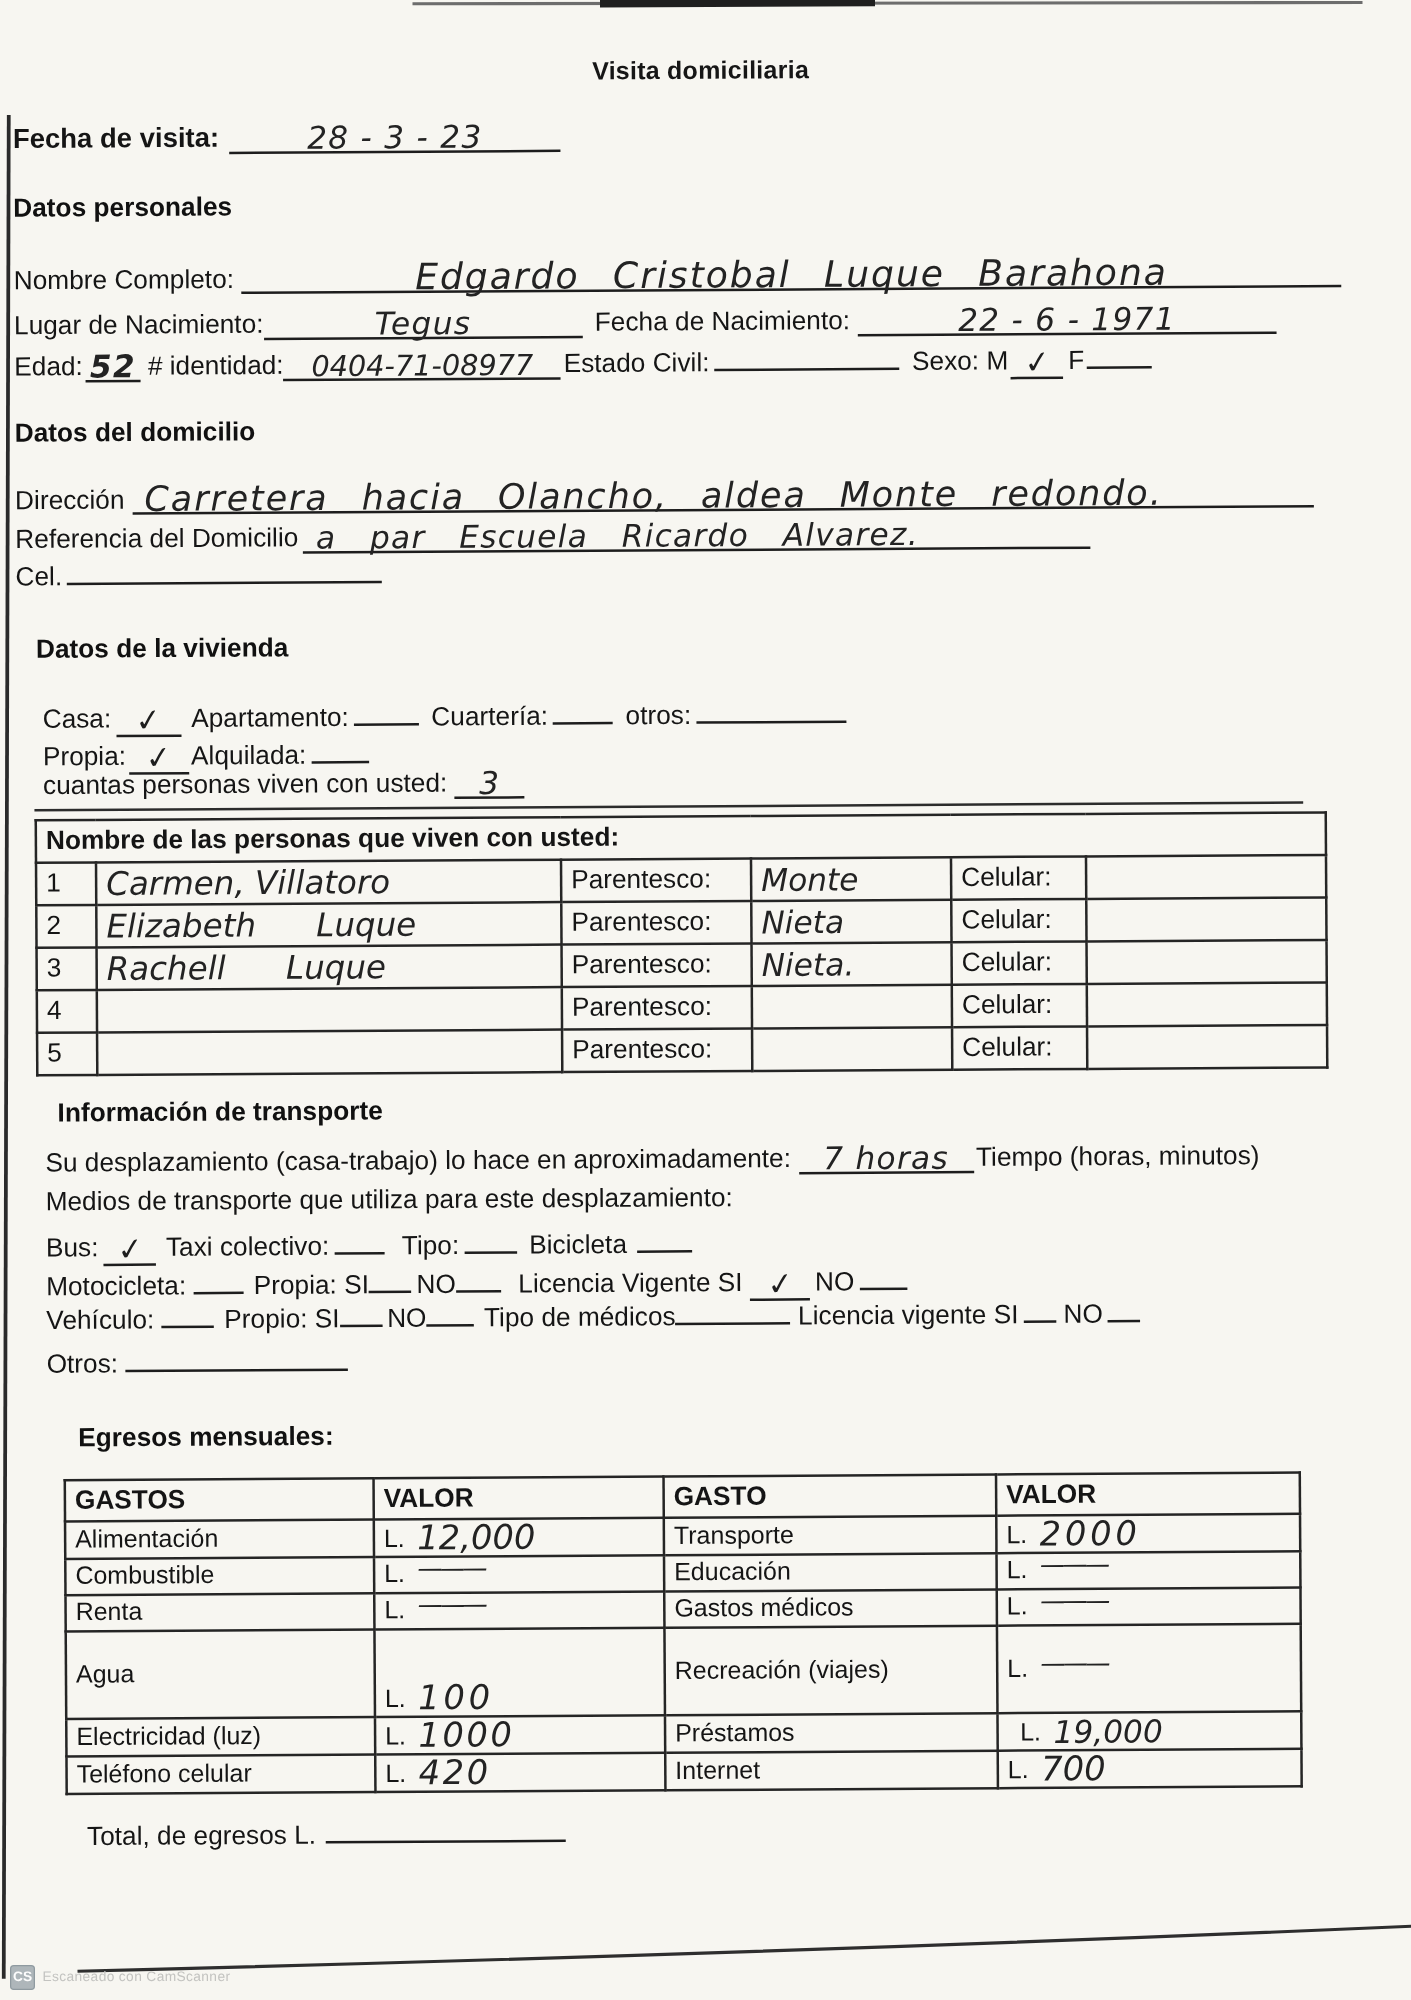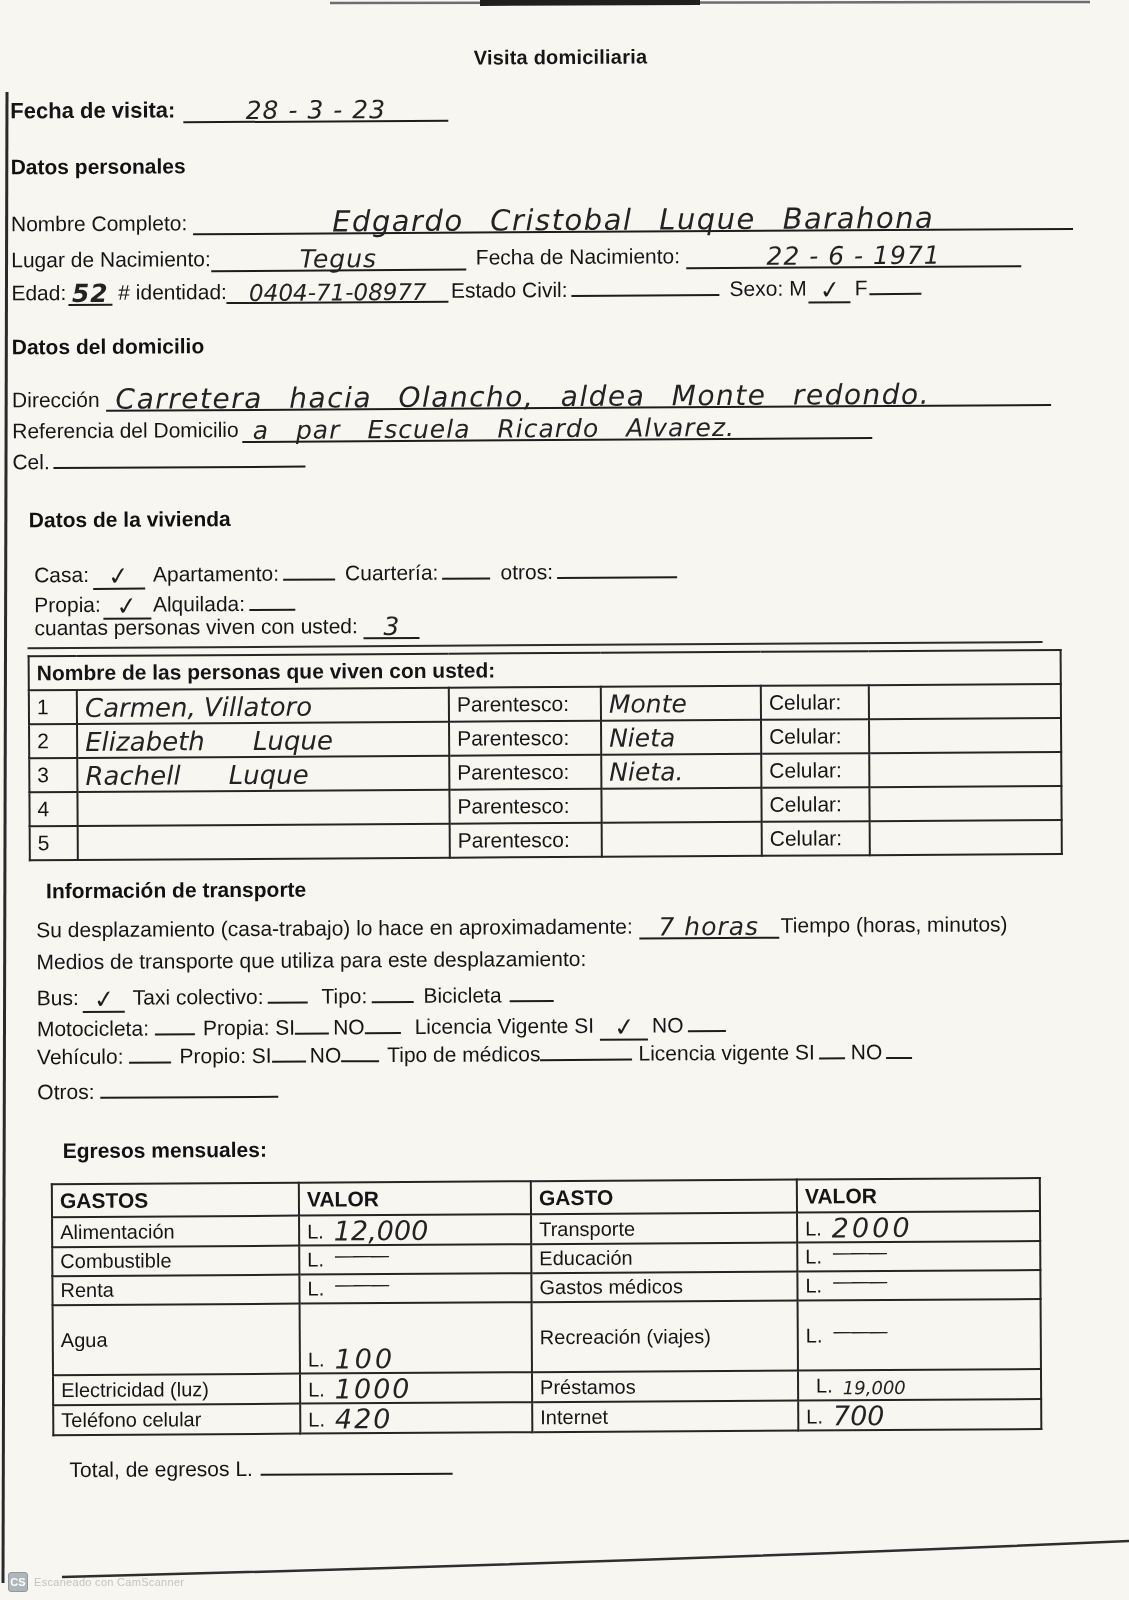--- a/index.html
+++ b/index.html
@@ -369,21 +369,21 @@
               <span class="money">
                 <span>L.</span>
                 <span class="hw" style="font-size:27px;letter-spacing:2px;">1000</span>
               </span>
             </td>
         <td>Préstamos</td>
         <td>
               <span class="money">
                 <span class="hw" style="font-size:12px;visibility:hidden"></span>
                 <span>L.</span>
-                <span class="hw" style="font-size:18px;">19,000</span>
+                <span class="hw" style="font-size:25px;">19,000</span>
               </span>
             </td>
       </tr>
       <tr>
         <td>Teléfono celular</td>
         <td>
               <span class="money">
                 <span>L.</span>
                 <span class="hw" style="font-size:27px;letter-spacing:2px;">420</span>
               </span>

